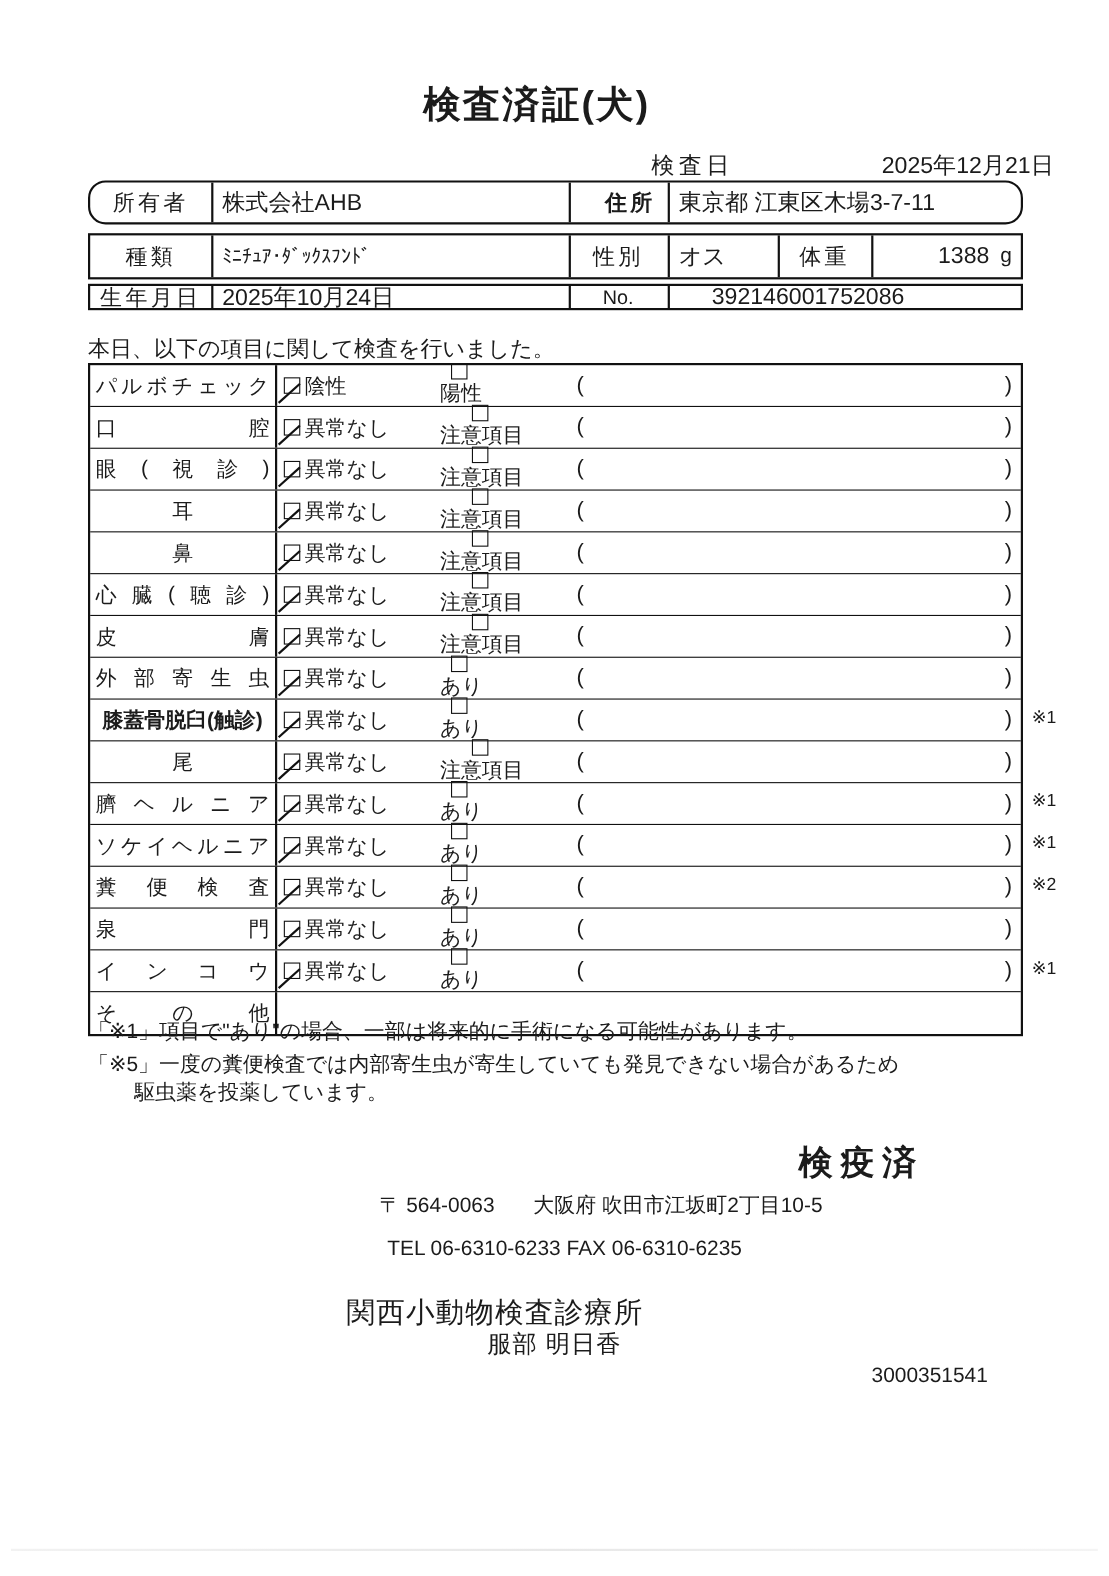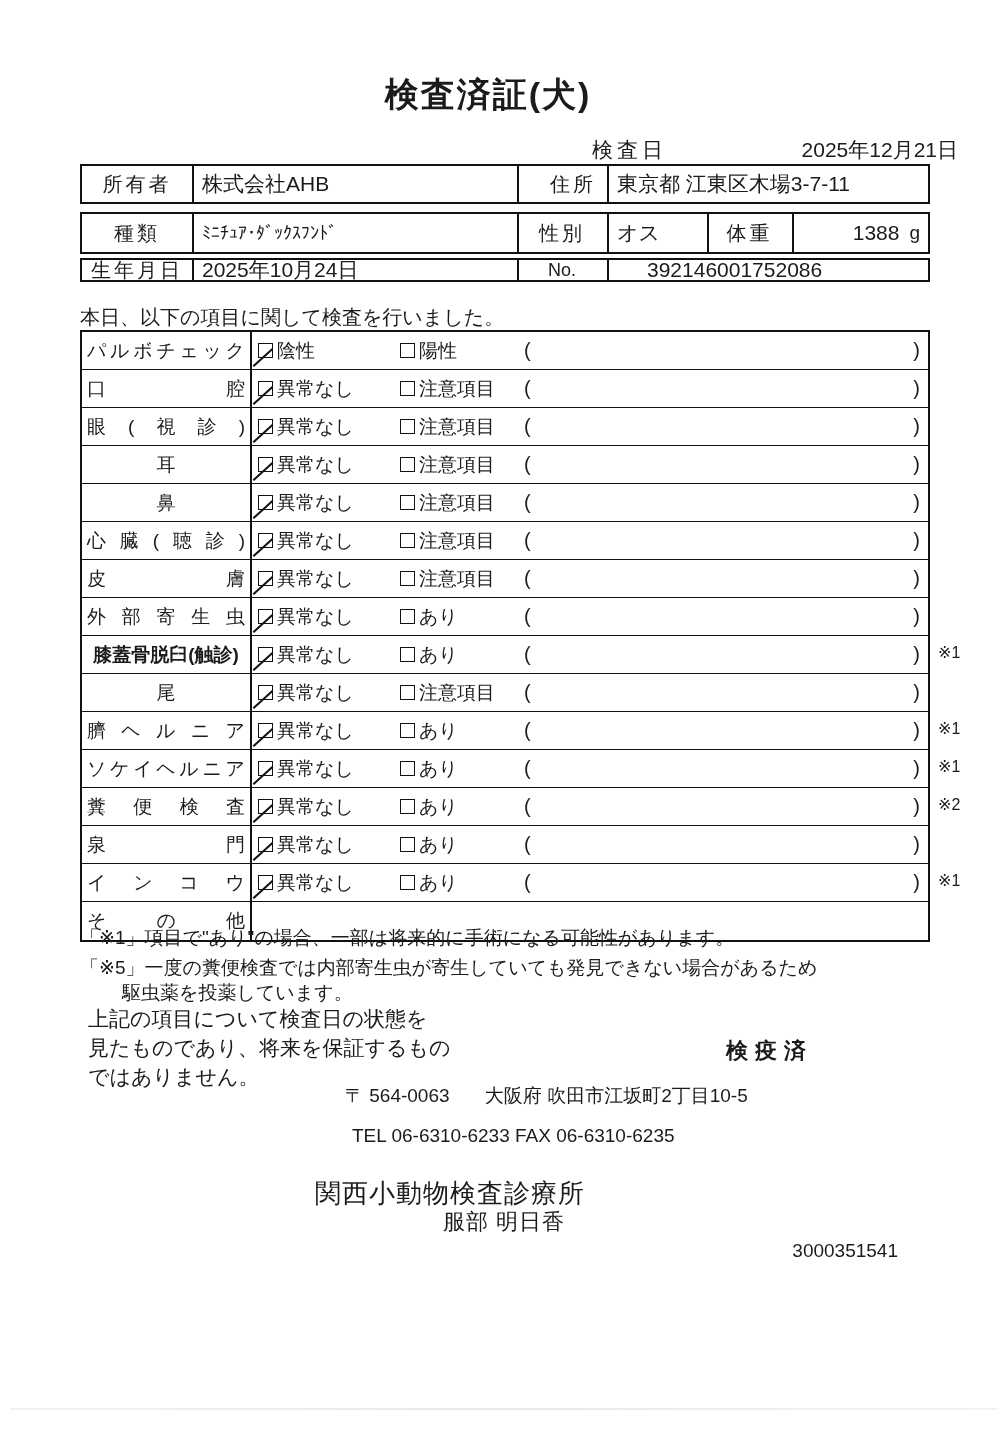--- a/index.html
+++ b/index.html
@@ -27,21 +27,21 @@
   .insp-date-label{position:absolute;left:512px;top:0;letter-spacing:4px;}
   .insp-date-value{position:absolute;right:0px;top:0;letter-spacing:0px;}
 
   
   .hdr{position:absolute;left:80px;width:850px;border:2px solid #111;box-sizing:border-box;}
   .hdr .cell{position:absolute;top:0;height:100%;box-sizing:border-box;display:flex;align-items:center;}
   .hdr .lbl{justify-content:center;letter-spacing:3px;font-size:20px;}
   .hdr .val{font-size:21px;padding-left:10px;}
   .vline{position:absolute;top:0;height:100%;width:0;border-left:2px solid #111;}
 
-  #hdr1{top:164px;height:40px;}
+  #hdr1{top:164px;height:40px;border-radius:16px;}
   #hdr2{top:212px;height:42px;padding-left:33px;}
   #hdr3{top:258px;height:24px;}
 
   
   .lead{position:absolute;left:80px;top:304px;font-size:20px;}
 
   
   .clist{
     position:absolute;left:80px;top:330px;width:850px;
     border:2px solid #111;box-sizing:border-box;
@@ -54,21 +54,21 @@
   .cname{
     width:170px;box-sizing:border-box;border-right:2px solid #111;
     display:flex;align-items:center;justify-content:space-between;
     padding:0 5px;font-size:19px;white-space:nowrap;overflow:hidden;
   }
   .cname span{display:inline-block;}
   .cname.tight{justify-content:center;letter-spacing:0px;font-weight:bold;}
   .copts{flex:1;position:relative;display:flex;align-items:center;font-size:19px;}
   .opt{position:relative;display:flex;align-items:center;}
   .opt1{position:absolute;left:6px;}
-  .opt2{position:absolute;left:148px;}
+  .opt2{position:absolute;left:148px;flex-direction:column;}
   .paren-open{position:absolute;left:272px;font-size:20px;}
   .paren-close{position:absolute;right:8px;font-size:20px;}
   .box{
     position:relative;display:inline-block;width:15px;height:15px;
     border:1.6px solid #111;margin-right:4px;box-sizing:border-box;
     flex:0 0 auto;
   }
   .box.checked::after{
     content:"";position:absolute;left:-5px;top:-4px;
     width:26px;height:25px;
@@ -84,21 +84,21 @@
   
   .fn{position:absolute;left:80px;font-size:19px;}
   #fn1{top:925px;}
   #fn2{top:955px;}
   #fn2b{top:980px;left:122px;}
 
   
   .disc{position:absolute;left:88px;top:1004px;font-size:21px;line-height:29px;}
 
   
-  .stamp{position:absolute;left:726px;top:1036px;font-size:22px;letter-spacing:7px;font-weight:700;}
+  .stamp{position:absolute;left:726px;top:1036px;font-size:31px;letter-spacing:7px;font-weight:700;}
 
   
   .clinic-addr{position:absolute;left:345px;top:1083px;font-size:19px;}
   .clinic-addr .zip{margin-right:30px;}
   .clinic-tel{position:absolute;left:352px;top:1125px;font-size:19px;}
   .clinic-name{position:absolute;left:0;top:1176px;width:900px;text-align:center;font-size:26px;letter-spacing:1px;}
   .clinic-person{position:absolute;left:0;top:1207px;width:1008px;text-align:center;font-size:22px;letter-spacing:1px;}
   .docnum{position:absolute;right:110px;top:1240px;font-size:19px;}
 
   
@@ -115,21 +115,21 @@
   <div class="insp-date-row">
     <div class="insp-date-label">検査日</div>
     <div class="insp-date-value">2025年12月21日</div>
   </div>
 
   <div class="hdr" id="hdr1">
     <div class="cell lbl" style="left:0;width:110px;">所有者</div>
     <div class="vline" style="left:110px;"></div>
     <div class="cell val" style="left:110px;width:325px;">株式会社AHB</div>
     <div class="vline" style="left:435px;"></div>
-    <div class="cell lbl" style="left:435px;width:112px;">住所</div>
+    <div class="cell lbl" style="left:435px;width:112px;font-weight:bold;">住所</div>
     <div class="vline" style="left:525px;"></div>
     <div class="cell val" style="left:525px;width:369px;">東京都 江東区木場3-7-11</div>
   </div>
 
   <div class="hdr" id="hdr2">
     <div class="cell lbl" style="left:0;width:110px;">種類</div>
     <div class="vline" style="left:110px;"></div>
     <div class="cell val" style="left:110px;width:325px;font-size:18px;">ﾐﾆﾁｭｱ･ﾀﾞｯｸｽﾌﾝﾄﾞ</div>
     <div class="vline" style="left:435px;"></div>
     <div class="cell lbl" style="left:435px;width:90px;">性別</div>
@@ -457,25 +457,20 @@
           <span>他</span>
         </div>
         <div class="copts"></div>
       </div>
     </div>
 
   <div class="fn" id="fn1">「※1」項目で"あり"の場合、一部は将来的に手術になる可能性があります。</div>
   <div class="fn" id="fn2">「※5」一度の糞便検査では内部寄生虫が寄生していても発見できない場合があるため</div>
   <div class="fn" id="fn2b">駆虫薬を投薬しています。</div>
 
-  <div class="disc">
-    <div>上記の項目について検査日の状態を</div>
-    <div>見たものであり、将来を保証するもの</div>
-    <div>ではありません。</div>
-  </div>
 
   <div class="stamp">検疫済</div>
 
   <div class="clinic-addr">
     <span class="zip">〒 564-0063</span>
     <span>大阪府 吹田市江坂町2丁目10-5</span>
   </div>
   <div class="clinic-tel">TEL 06-6310-6233  FAX 06-6310-6235</div>
   <div class="clinic-name">関西小動物検査診療所</div>
   <div class="clinic-person">服部  明日香</div>

